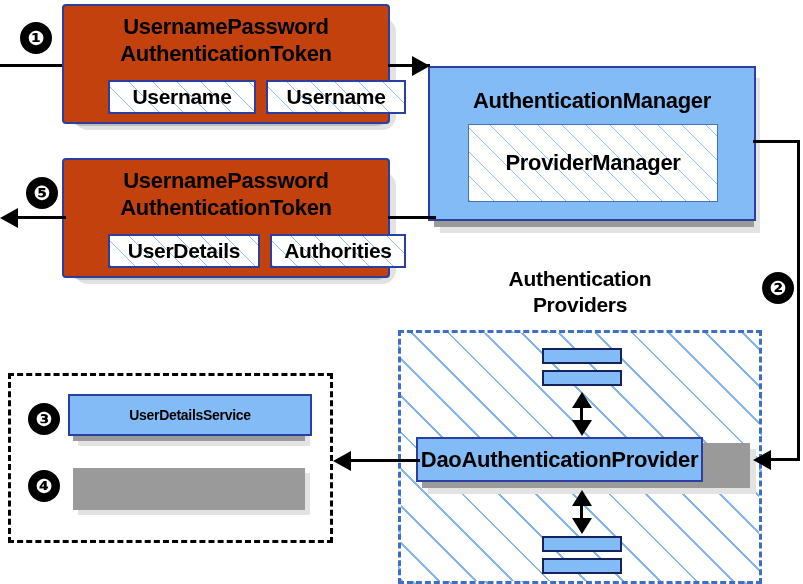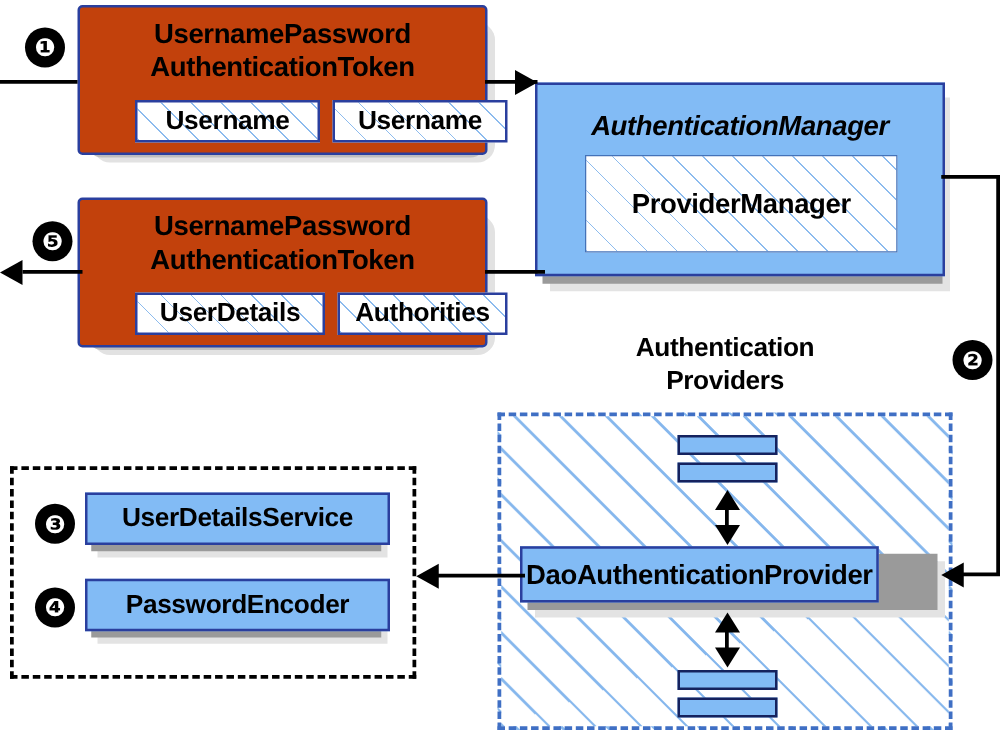--- a/index.html
+++ b/index.html
@@ -216,21 +216,21 @@
   </div>
 
   <div class="abs ln-h" style="left:388px; top:64px; width:42px;"></div>
   <div class="abs arrow-r" style="left:412px; top:56px;"></div>
 
   <div class="abs sh-light" style="left:440px; top:78px; width:320px; height:155px;"></div>
   <div class="abs sh-dark" style="left:434px; top:72px; width:320px; height:155px;"></div>
 
   <div class="abs sq-box" style="left:428px; top:66px; width:328px; height:155px; display:block;">
     <div style="position:absolute; left:0; right:0; top:20px; text-align:center;
-                font-size:22px; font-weight:bold; letter-spacing:-0.3px;font-style:italic;">AuthenticationManager</div>
+                font-size:22px; font-weight:bold; letter-spacing:-0.3px;">AuthenticationManager</div>
   </div>
   <div class="abs inner-box hatch-white" style="left:468px; top:124px; width:250px; height:78px;">ProviderManager</div>
 
   <div class="abs ln-h" style="left:753px; top:140px; width:47px;"></div>
   <div class="abs ln-v" style="left:797px; top:140px; height:320px;"></div>
   <div class="abs ln-h" style="left:768px; top:458px; width:32px;"></div>
   <div class="abs arrow-l" style="left:753px; top:450px;"></div>
 
   <div class="abs badge" style="left:762px; top:272px; width:32px; height:32px;">❷</div>
 
@@ -275,22 +275,21 @@
   <div class="abs stripe" style="left:542px; top:536px; width:80px; height:16px;"></div>
   <div class="abs stripe" style="left:542px; top:558px; width:80px; height:16px;"></div>
 
   <div class="abs group-black" style="left:8px; top:373px; width:325px; height:170px;"></div>
 
   <div class="abs badge" style="left:28px; top:403px; width:32px; height:32px;">❸</div>
   <div class="abs badge" style="left:28px; top:470px; width:32px; height:32px;">❹</div>
 
   <div class="abs sh-light" style="left:78px; top:404px; width:232px; height:42px;"></div>
   <div class="abs sh-dark" style="left:73px; top:399px; width:232px; height:42px;"></div>
-  <div class="abs sq-box" style="left:68px; top:394px; width:244px; height:42px; font-size:21px;">UserDetailsService</div>
+  <div class="abs sq-box" style="left:68px; top:394px; width:244px; height:42px; font-size:14px;">UserDetailsService</div>
 
   <div class="abs sh-light" style="left:78px; top:473px; width:232px; height:42px;"></div>
   <div class="abs sh-dark" style="left:73px; top:468px; width:232px; height:42px;"></div>
-  <div class="abs sq-box" style="left:68px; top:463px; width:244px; height:42px; font-size:21px;">PasswordEncoder</div>
 
   <div class="abs ln-h" style="left:348px; top:459px; width:72px;"></div>
   <div class="abs arrow-l" style="left:333px; top:451px;"></div>
 
 </div>
 
 </body></html>

